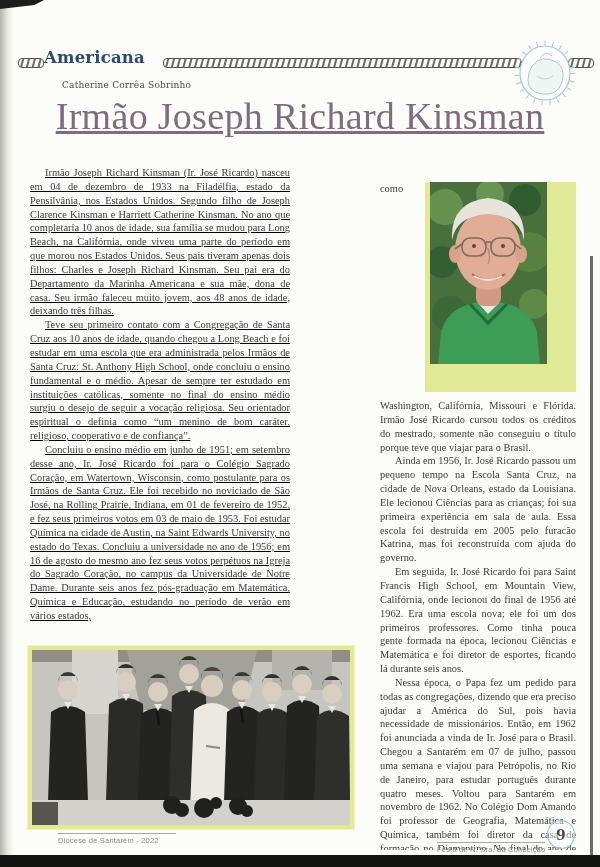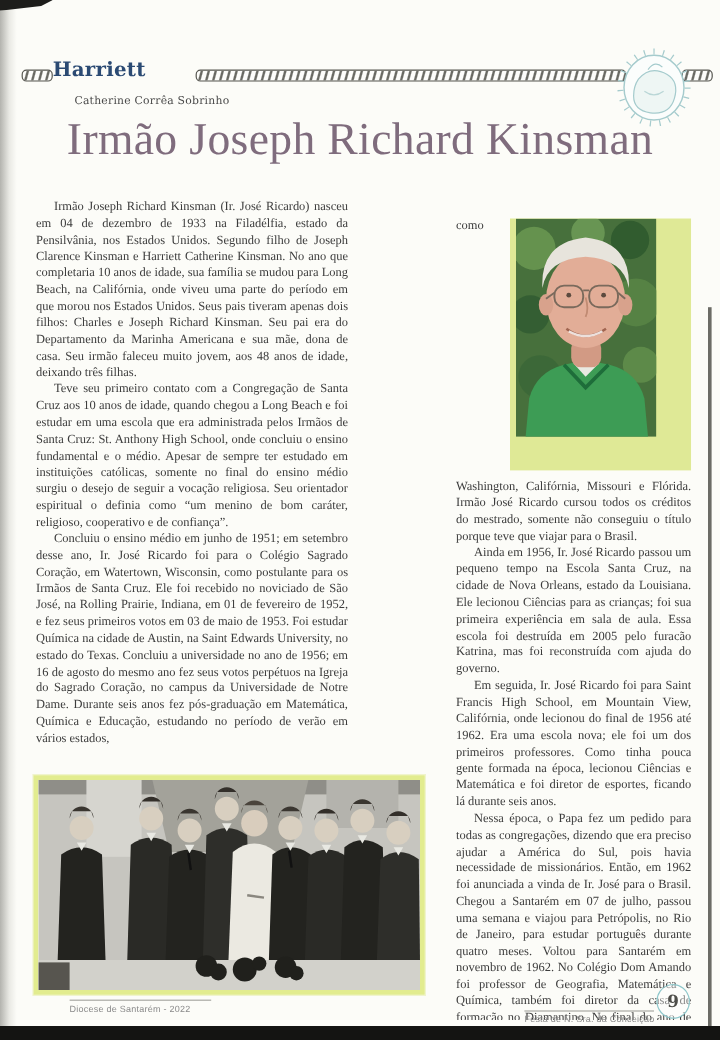--- a/index.html
+++ b/index.html
@@ -25,24 +25,24 @@
     background:repeating-linear-gradient(105deg,#fdfdfb 0px,#fdfdfb 2.6px,#6a6a64 3.6px,#6a6a64 4.6px,#fdfdfb 5.6px);}
   .rope.seg1{left:18px;width:24px;}
   .rope.seg2{left:163px;width:357px;}
   .rope.seg3{left:568px;width:24px;}
   .section-label{position:absolute;left:44px;top:48px;font-family:"DejaVu Serif",serif;
     font-weight:700;font-size:16.5px;color:var(--header-label);letter-spacing:.2px;}
   .doodle{position:absolute;left:504px;top:28px;width:80px;height:84px;}
   .byline{position:absolute;left:62px;top:80px;font-family:"DejaVu Serif",serif;
     font-size:9px;color:#494949;letter-spacing:.2px;}
   .article-title{position:absolute;left:0;top:94px;width:600px;text-align:center;
-    font-size:38px;font-weight:400;color:var(--title);letter-spacing:.3px;}
-
-  
-  .col-left{position:absolute;left:30px;top:166px;width:260px;height:480px;overflow:hidden;}
+    font-size:38px;font-weight:400;color:var(--title);letter-spacing:.3px;text-decoration:underline;}
+
+  
+  .col-left{position:absolute;left:30px;top:166px;width:260px;height:480px;overflow:hidden;text-decoration:underline;}
   .col-right{position:absolute;left:295px;top:182px;width:281px;height:668px;overflow:hidden;}
   p.para{margin:0;text-align:justify;text-indent:15px;font-size:10.4px;
     line-height:13.85px;color:var(--body-text);}
   p.para.cont{text-indent:0;}
 
   .photo-panel{float:right;width:151px;height:215px;margin:-5px 0 7px 8px;
     background:var(--highlight-panel);}
   .portrait-photo{margin:5px 0 0 5px;width:117px;height:182px;display:block;}
   .wrap-spacer{float:left;width:85px;height:216px;margin-top:452px;}
 
@@ -69,21 +69,21 @@
 
 <div id="root">
 
   <div class="edge-left"></div>
   <div class="corner-mark"></div>
   <div class="edge-right"></div>
 
   <div class="rope seg1"></div>
   <div class="rope seg2"></div>
   <div class="rope seg3"></div>
-  <div class="section-label">Harriett</div>
+  <div class="section-label">Americana</div>
 
   <svg class="doodle" viewBox="0 0 80 84">
     <ellipse cx="41" cy="45" rx="25" ry="27" fill="#fbfdfc" stroke="#a5cbcd" stroke-width="1.2"></ellipse>
     <ellipse cx="41" cy="45" rx="28" ry="30" fill="none" stroke="#a5cbcd" stroke-width="5" stroke-dasharray="1 7"></ellipse>
     <path d="M28,38 q10,-12 24,-4 q10,6 6,20 q-4,14 -20,12 q-14,-2 -14,-14 q0,-8 4,-14z" fill="#eef6f4" stroke="#a5cbcd" stroke-width="1"></path>
     <path d="M36,30 q6,-8 12,-2" fill="none" stroke="#a5cbcd" stroke-width="1"></path>
     <path d="M33,48 q8,6 16,0" fill="none" stroke="#b9d6d6" stroke-width="1"></path>
   </svg>
 
   <div class="byline">Catherine Corrêa Sobrinho</div>

